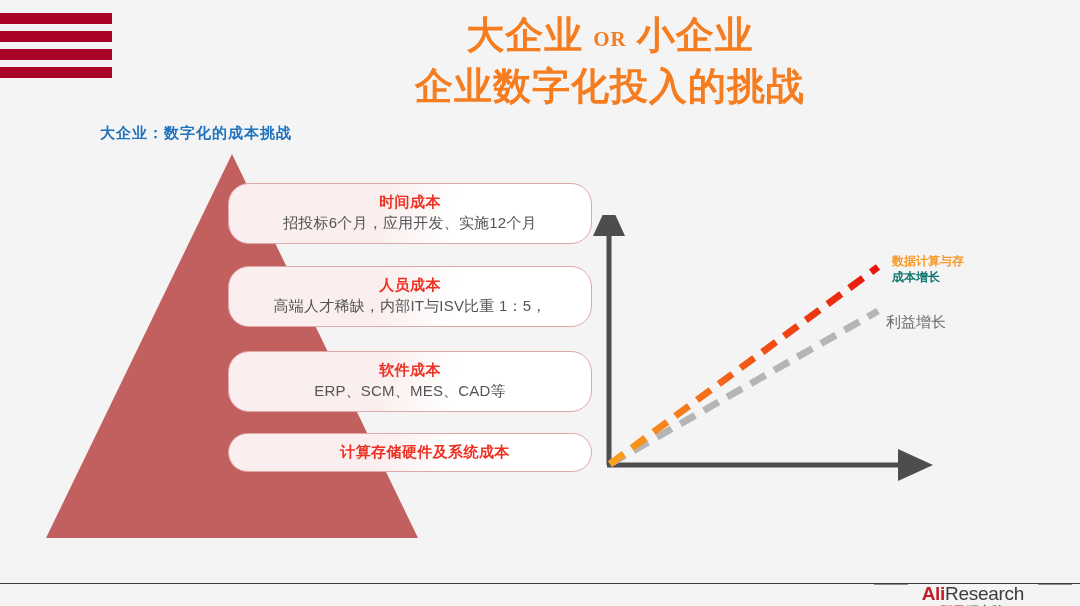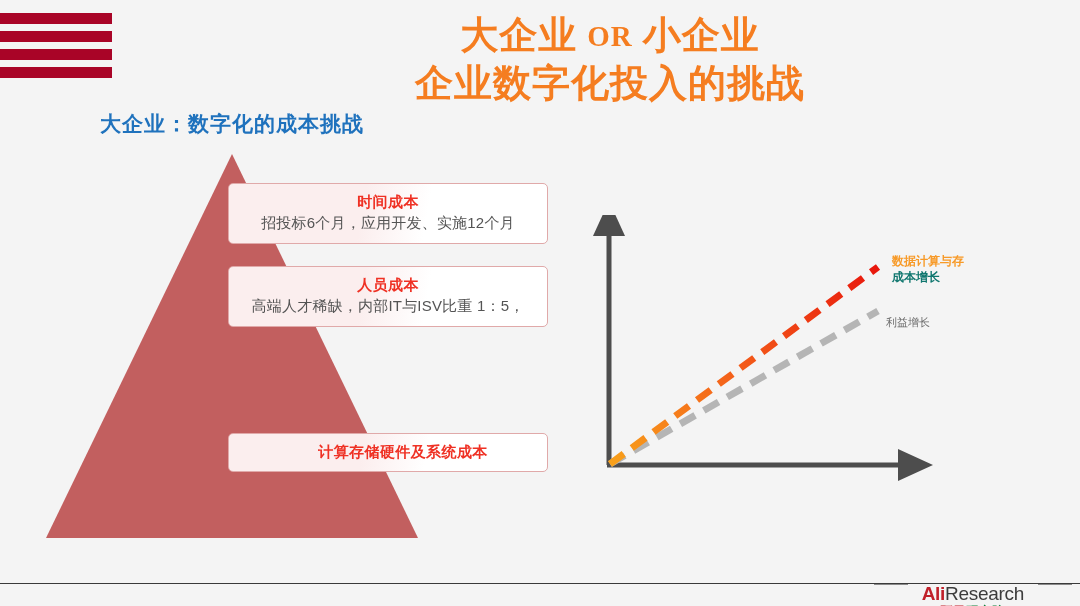--- a/index.html
+++ b/index.html
@@ -45,56 +45,56 @@
   .title-line {
     color: #f57d20;
     font-weight: bold;
     font-size: 38px;
     line-height: 47px;
     letter-spacing: 1px;
     white-space: nowrap;
   }
   .title-line .or {
     font-family: "Liberation Serif", "DejaVu Serif", serif;
-    font-size: 29px;
+    font-size: 21px;
     font-variant: small-caps;
     letter-spacing: 1px;
     padding: 0 10px;
     vertical-align: 2px;
   }
 
   .subtitle {
     position: absolute;
     left: 100px;
-    top: 110px;
-    font-size: 21px;
+    top: 124px;
+    font-size: 15px;
     font-weight: bold;
     color: #1f72bd;
     letter-spacing: 1px;
     white-space: nowrap;
   }
 
   
   .pyramid {
     position: absolute;
     left: 40px;
     top: 150px;
     width: 385px;
     height: 392px;
   }
   .pyramid svg { display: block; }
 
   
   .box {
     position: absolute;
     left: 228px;
-    width: 320px;
+    width: 364px;
     box-sizing: border-box;
     border: 1.4px solid #e0a9a9;
-    border-radius: 5px;
+    border-radius: 21px;
     background: linear-gradient(100deg, #fbeeee 0%, #fbeeee 42%, #ffffff 62%, #ffffff 100%);
     padding: 8px 10px 9px 10px;
     text-align: center;
   }
   .box-title {
     color: #ef3124;
     font-weight: bold;
     font-size: 15px;
     line-height: 20px;
     letter-spacing: 0.4px;
@@ -133,21 +133,21 @@
     font-weight: bold;
     margin-left: 7px;
   }
   .chart-label.cost .l1 { color: #f79a28; display:block; }
   .chart-label.cost .l2 { color: #0f766e; display:block; }
   .chart-label.benefit {
     left: 296px;
     top: 99px;
     color: #6b6b6b;
     font-weight: normal;
-    font-size: 11px;
+    font-size: 15px;
   }
 
   
   .footer-rule {
     position: absolute;
     left: 0;
     top: 583px;
     width: 1080px;
     height: 1px;
     background: #3a3a3a;
@@ -200,20 +200,24 @@
     </svg>
   </div>
 
   <div class="box" id="box-0">
     <div class="box-title">时间成本</div>
     <div class="box-desc">招投标6个月，应用开发、实施12个月</div>
   </div>
   <div class="box" id="box-1">
     <div class="box-title">人员成本</div>
     <div class="box-desc">高端人才稀缺，内部IT与ISV比重 1：5，</div>
+  </div>
+  <div class="box" id="box-2">
+    <div class="box-title">软件成本</div>
+    <div class="box-desc">ERP、SCM、MES、CAD等</div>
   </div>
   <div class="box" id="box-3">
     <div class="box-title">计算存储硬件及系统成本</div>
   </div>
 
   <div class="chart">
     <svg width="470" height="275" viewBox="0 0 470 275">
       <defs>
         <linearGradient id="costGrad" x1="0" y1="1" x2="1" y2="0">
           <stop offset="0%" stop-color="#f8a11b"></stop>

